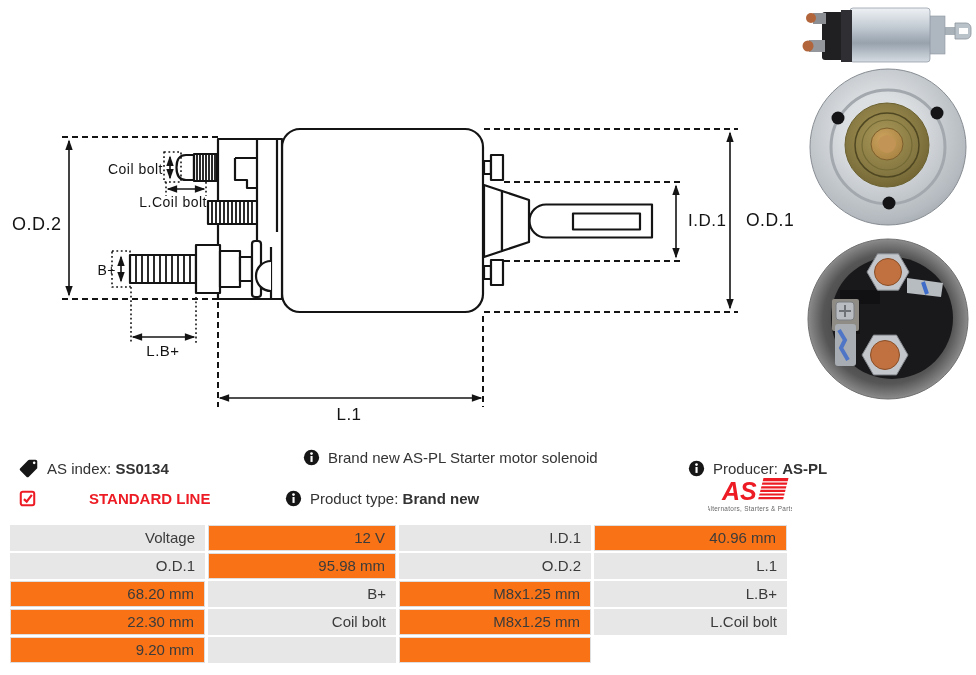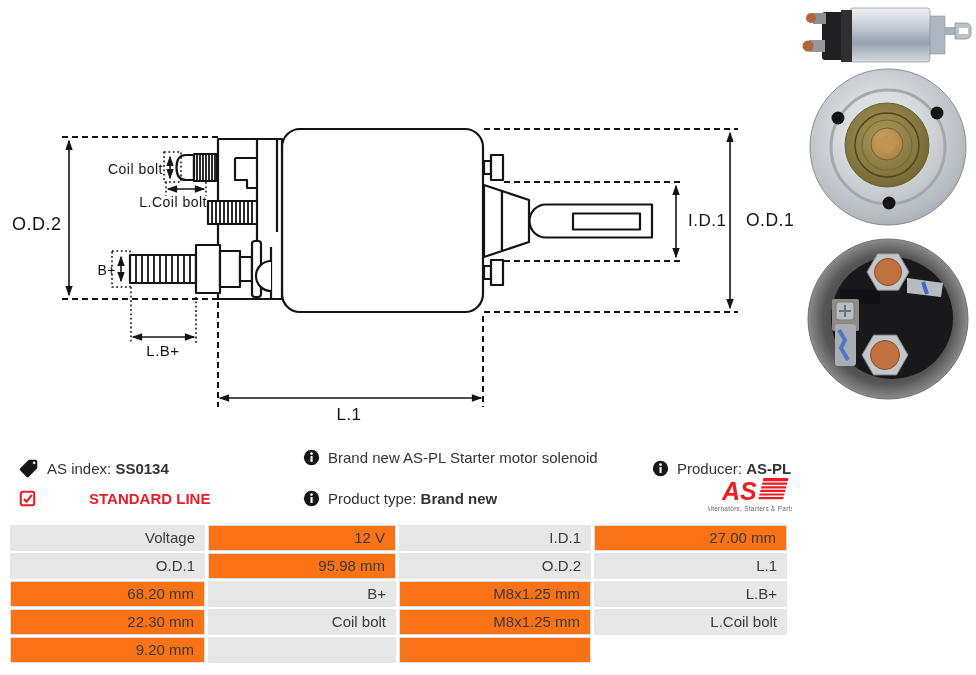--- a/index.html
+++ b/index.html
@@ -208,30 +208,30 @@
 
   <div class="inf" style="left:303px;top:448px;justify-content:flex-end;">
     <svg class="ic" width="17" height="17" viewBox="0 0 20 20">
       <circle cx="10" cy="10" r="9" fill="#161616"></circle>
       <rect x="8.8" y="8.2" width="2.5" height="7" fill="#fff"></rect>
       <circle cx="10" cy="5.4" r="1.6" fill="#fff"></circle>
     </svg>
     <span>Brand new AS-PL Starter motor solenoid</span>
   </div>
 
-  <div class="inf" style="left:303px;top:489px;">
+  <div class="inf" style="left:285px;top:489px;">
     <svg class="ic" width="17" height="17" viewBox="0 0 20 20">
       <circle cx="10" cy="10" r="9" fill="#161616"></circle>
       <rect x="8.8" y="8.2" width="2.5" height="7" fill="#fff"></rect>
       <circle cx="10" cy="5.4" r="1.6" fill="#fff"></circle>
     </svg>
     <span><span>Product type:</span> <span class="b">Brand new</span></span>
   </div>
 
-  <div class="inf" style="left:652px;top:459px;">
+  <div class="inf" style="left:688px;top:459px;">
     <svg class="ic" width="17" height="17" viewBox="0 0 20 20">
       <circle cx="10" cy="10" r="9" fill="#161616"></circle>
       <rect x="8.8" y="8.2" width="2.5" height="7" fill="#fff"></rect>
       <circle cx="10" cy="5.4" r="1.6" fill="#fff"></circle>
     </svg>
     <span><span>Producer:</span> <span class="b">AS-PL</span></span>
   </div>
 
   <svg width="84" height="38" viewBox="0 0 84 38" style="position:absolute;left:708px;top:476px;">
     <text x="14" y="24" font-size="25" font-style="italic" font-weight="bold" fill="#ed1c24">AS</text>
@@ -243,21 +243,21 @@
       <rect x="56" y="17.4" width="25" height="2.2"></rect>
       <rect x="56" y="21" width="25" height="2.2"></rect>
     </g>
     <text x="42" y="35" font-size="6.4" text-anchor="middle" fill="#666" letter-spacing="0.3">Alternators, Starters &amp; Parts</text>
   </svg>
 
   <div class="spec-grid">
     <div class="cell lab">Voltage</div>
     <div class="cell val">12 V</div>
     <div class="cell lab">I.D.1</div>
-    <div class="cell val">27.00 mm</div>
+    <div class="cell val">40.96 mm</div>
 
     <div class="cell lab">O.D.1</div>
     <div class="cell val">95.98 mm</div>
     <div class="cell lab">O.D.2</div>
 
     <div class="cell lab">L.1</div>
     <div class="cell val">68.20 mm</div>
     <div class="cell lab">B+</div>
     <div class="cell val">M8x1.25 mm</div>
 

